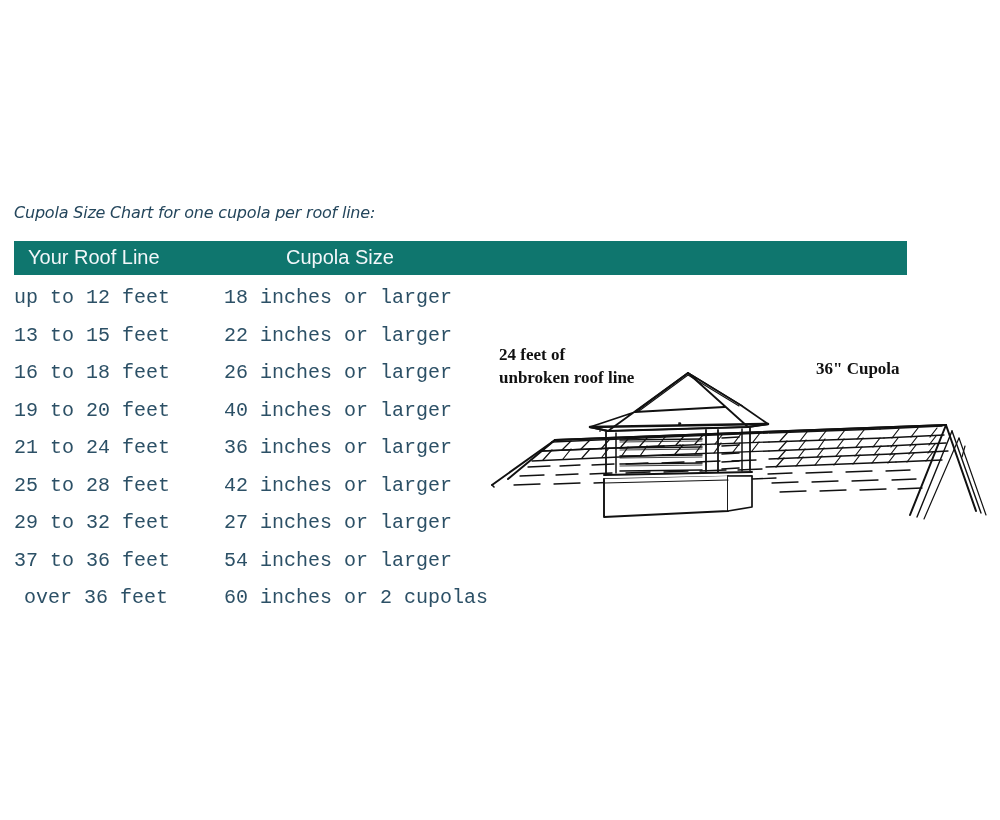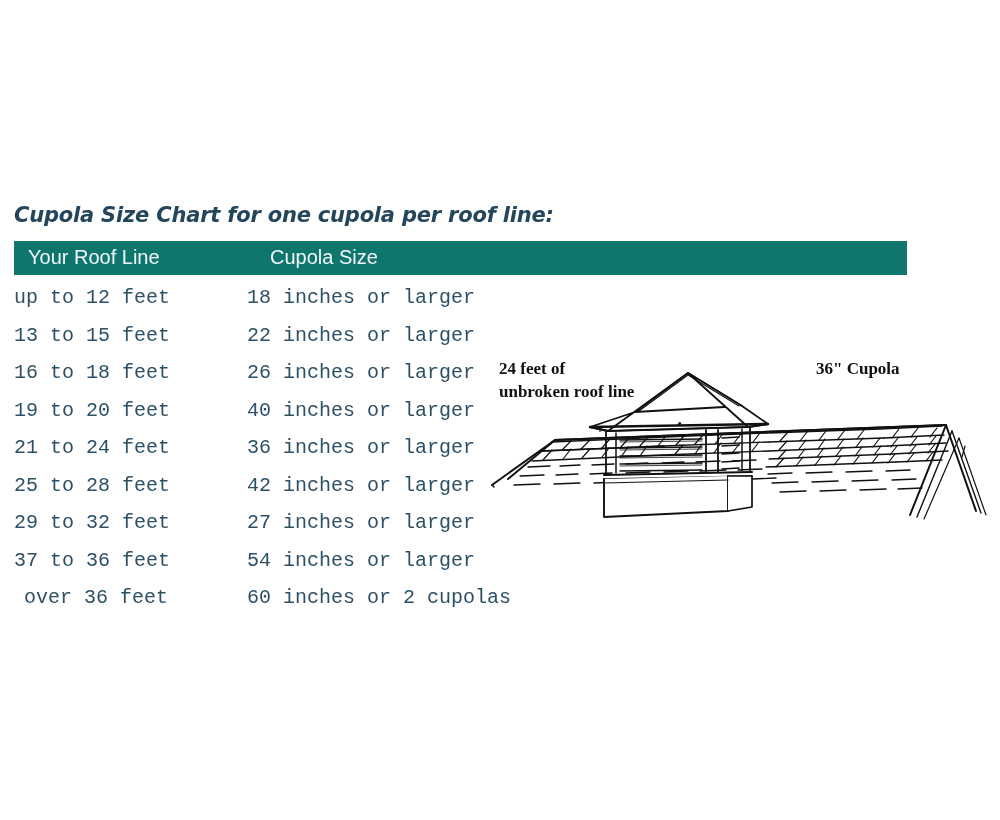--- a/index.html
+++ b/index.html
@@ -22,22 +22,22 @@
     inset: 0;
     background: #ffffff;
   }
 
   
   .chart-title {
     position: absolute;
     left: 14px;
     top: 203px;
     font-family: "DejaVu Sans", sans-serif;
-    font-size: 21px;
-    font-weight: bold;
+    font-size: 16px;
+    font-weight: normal;
     font-style: italic;
     letter-spacing: -0.2px;
     color: #24465c;
     white-space: nowrap;
   }
 
   
   .table-header {
     position: absolute;
     left: 14px;
@@ -50,21 +50,21 @@
     position: absolute;
     top: 50%;
     transform: translateY(-52%);
     color: #f2f7fa;
     font-family: "Liberation Sans", sans-serif;
     font-size: 20px;
     font-weight: normal;
     white-space: nowrap;
   }
   .th-roof  { left: 14px; }
-  .th-size  { left: 256px; }
+  .th-size  { left: 272px; }
 
   
   .table-body {
     position: absolute;
     left: 14px;
     top: 279px;
     width: 500px;
   }
   .row {
     position: relative;
@@ -78,21 +78,21 @@
     color: #2c5066;
     white-space: nowrap;
     line-height: 37.5px;
   }
   .cell-roof {
     left: 0;
     width: 154px;
     text-align: right;
   }
   .cell-size {
-    left: 233px;
+    left: 210px;
     text-align: center;
   }
 
   
   .illustration {
     position: absolute;
     left: 480px;
     top: 345px;
     width: 512px;
     height: 182px;
@@ -101,21 +101,21 @@
 
   .illo-label {
     position: absolute;
     font-family: "Liberation Serif", serif;
     font-weight: bold;
     font-size: 17px;
     color: #111111;
     white-space: nowrap;
     line-height: 1.35;
   }
-  .label-roofline { left: 499px; top: 358px; }
+  .label-roofline { left: 499px; top: 344px; }
   .label-cupola   { left: 816px; top: 358px; }
 </style>
 </head>
 <body>
 
 <div id="page">
 
   <div class="chart-title">Cupola Size Chart for one cupola per roof line:</div>
 
   <div class="table-header">

